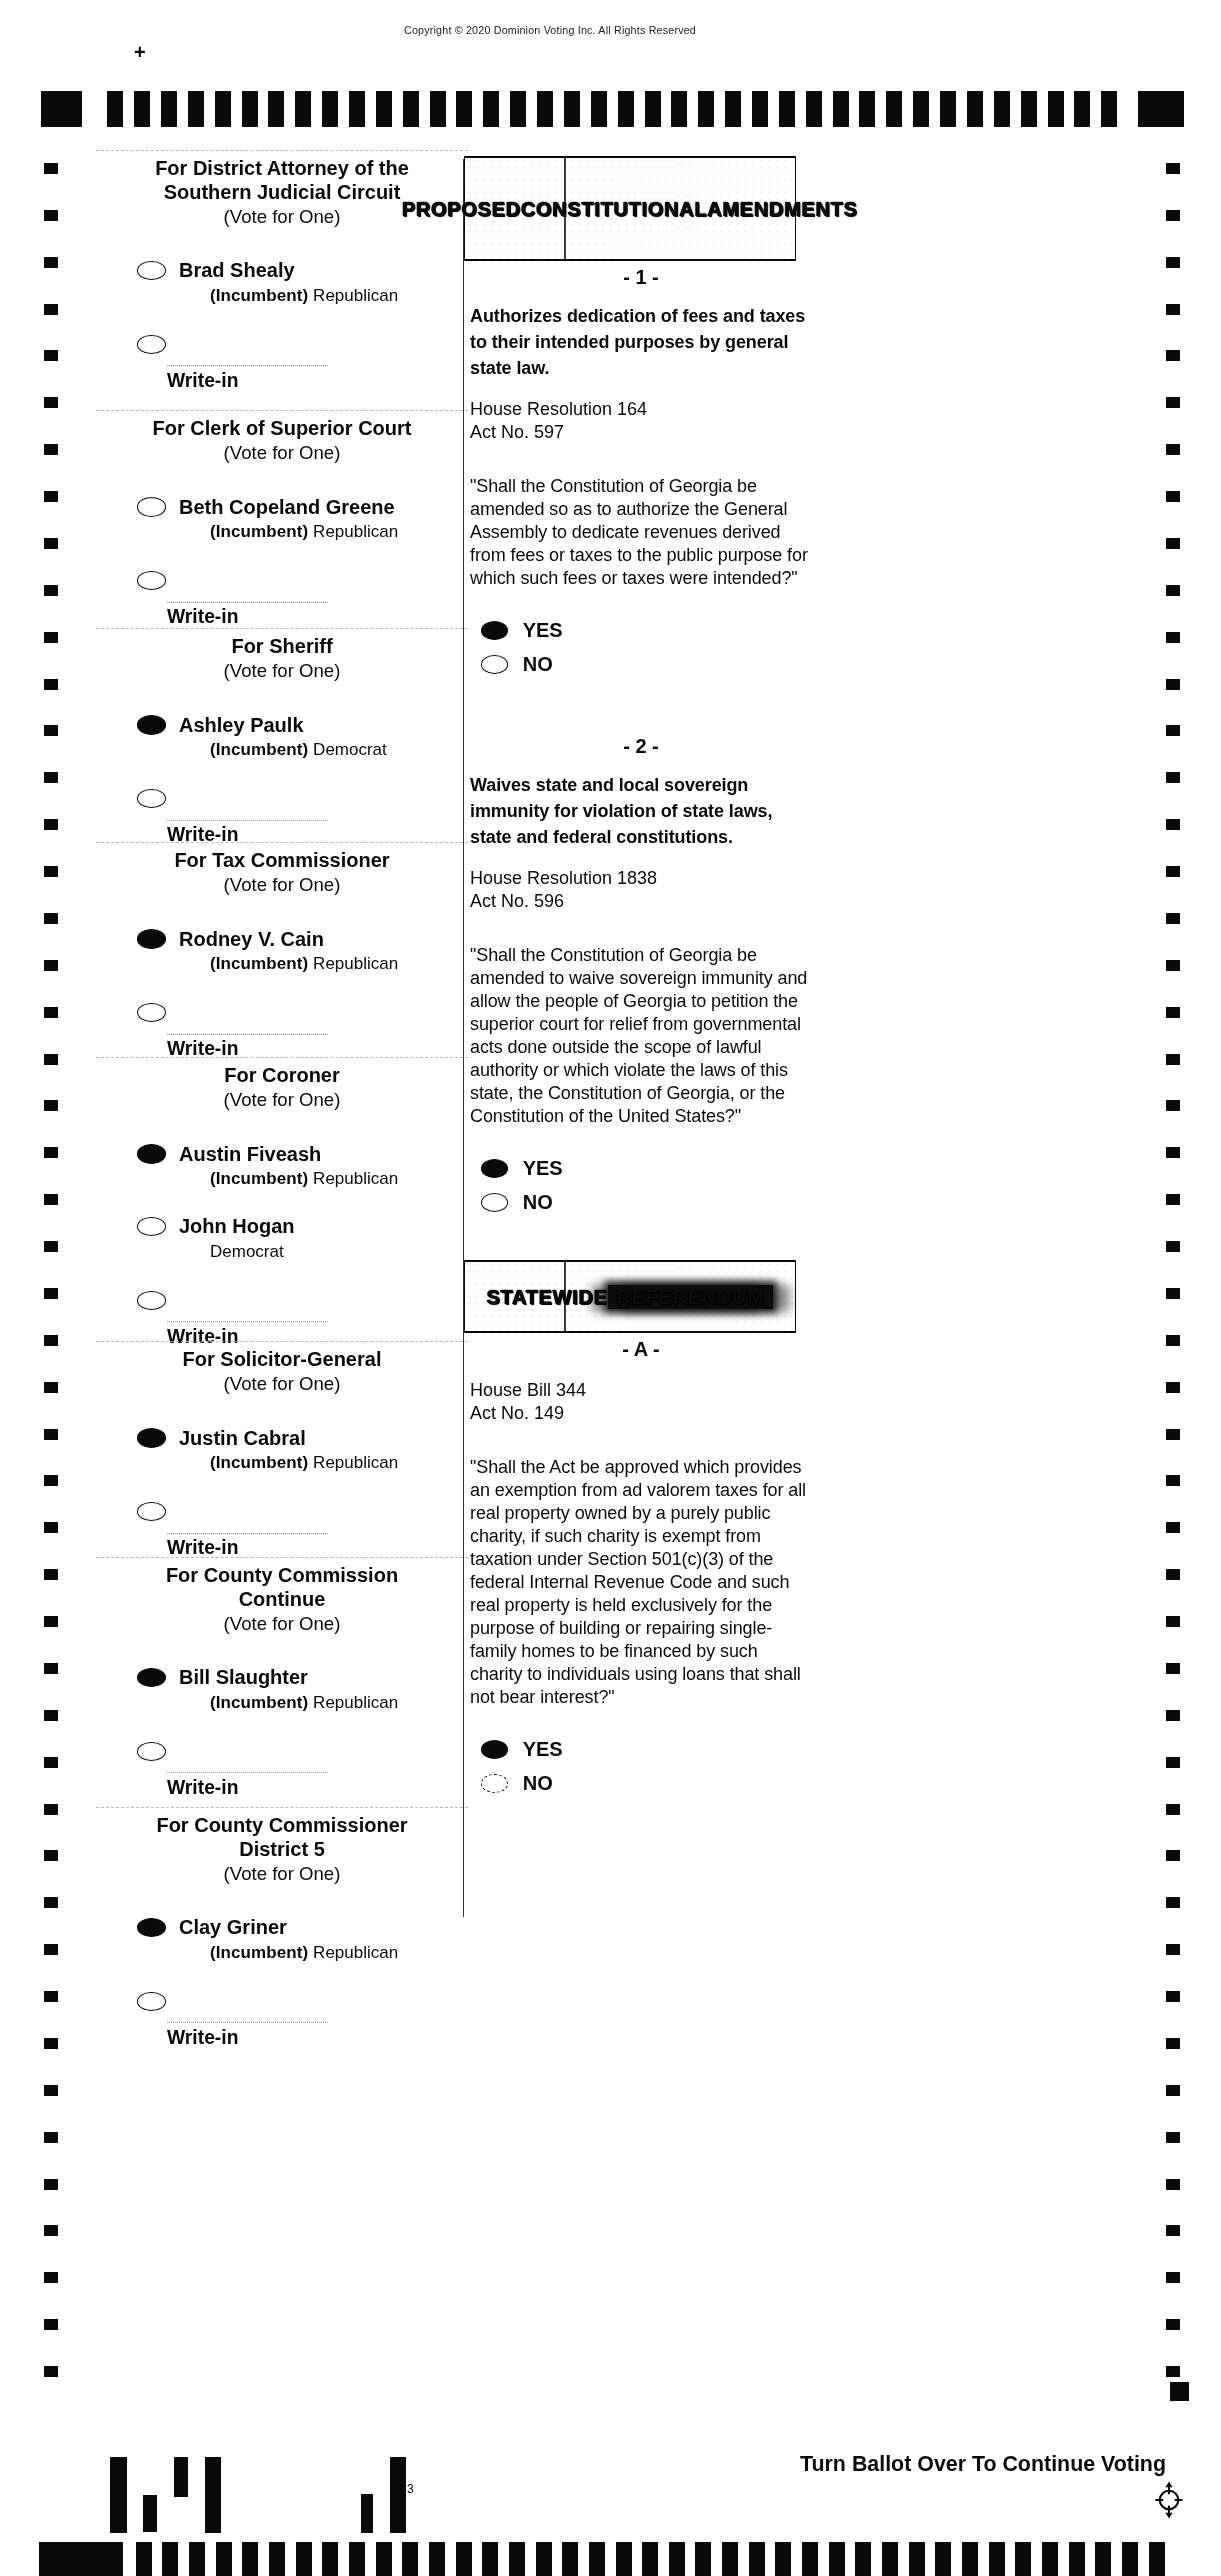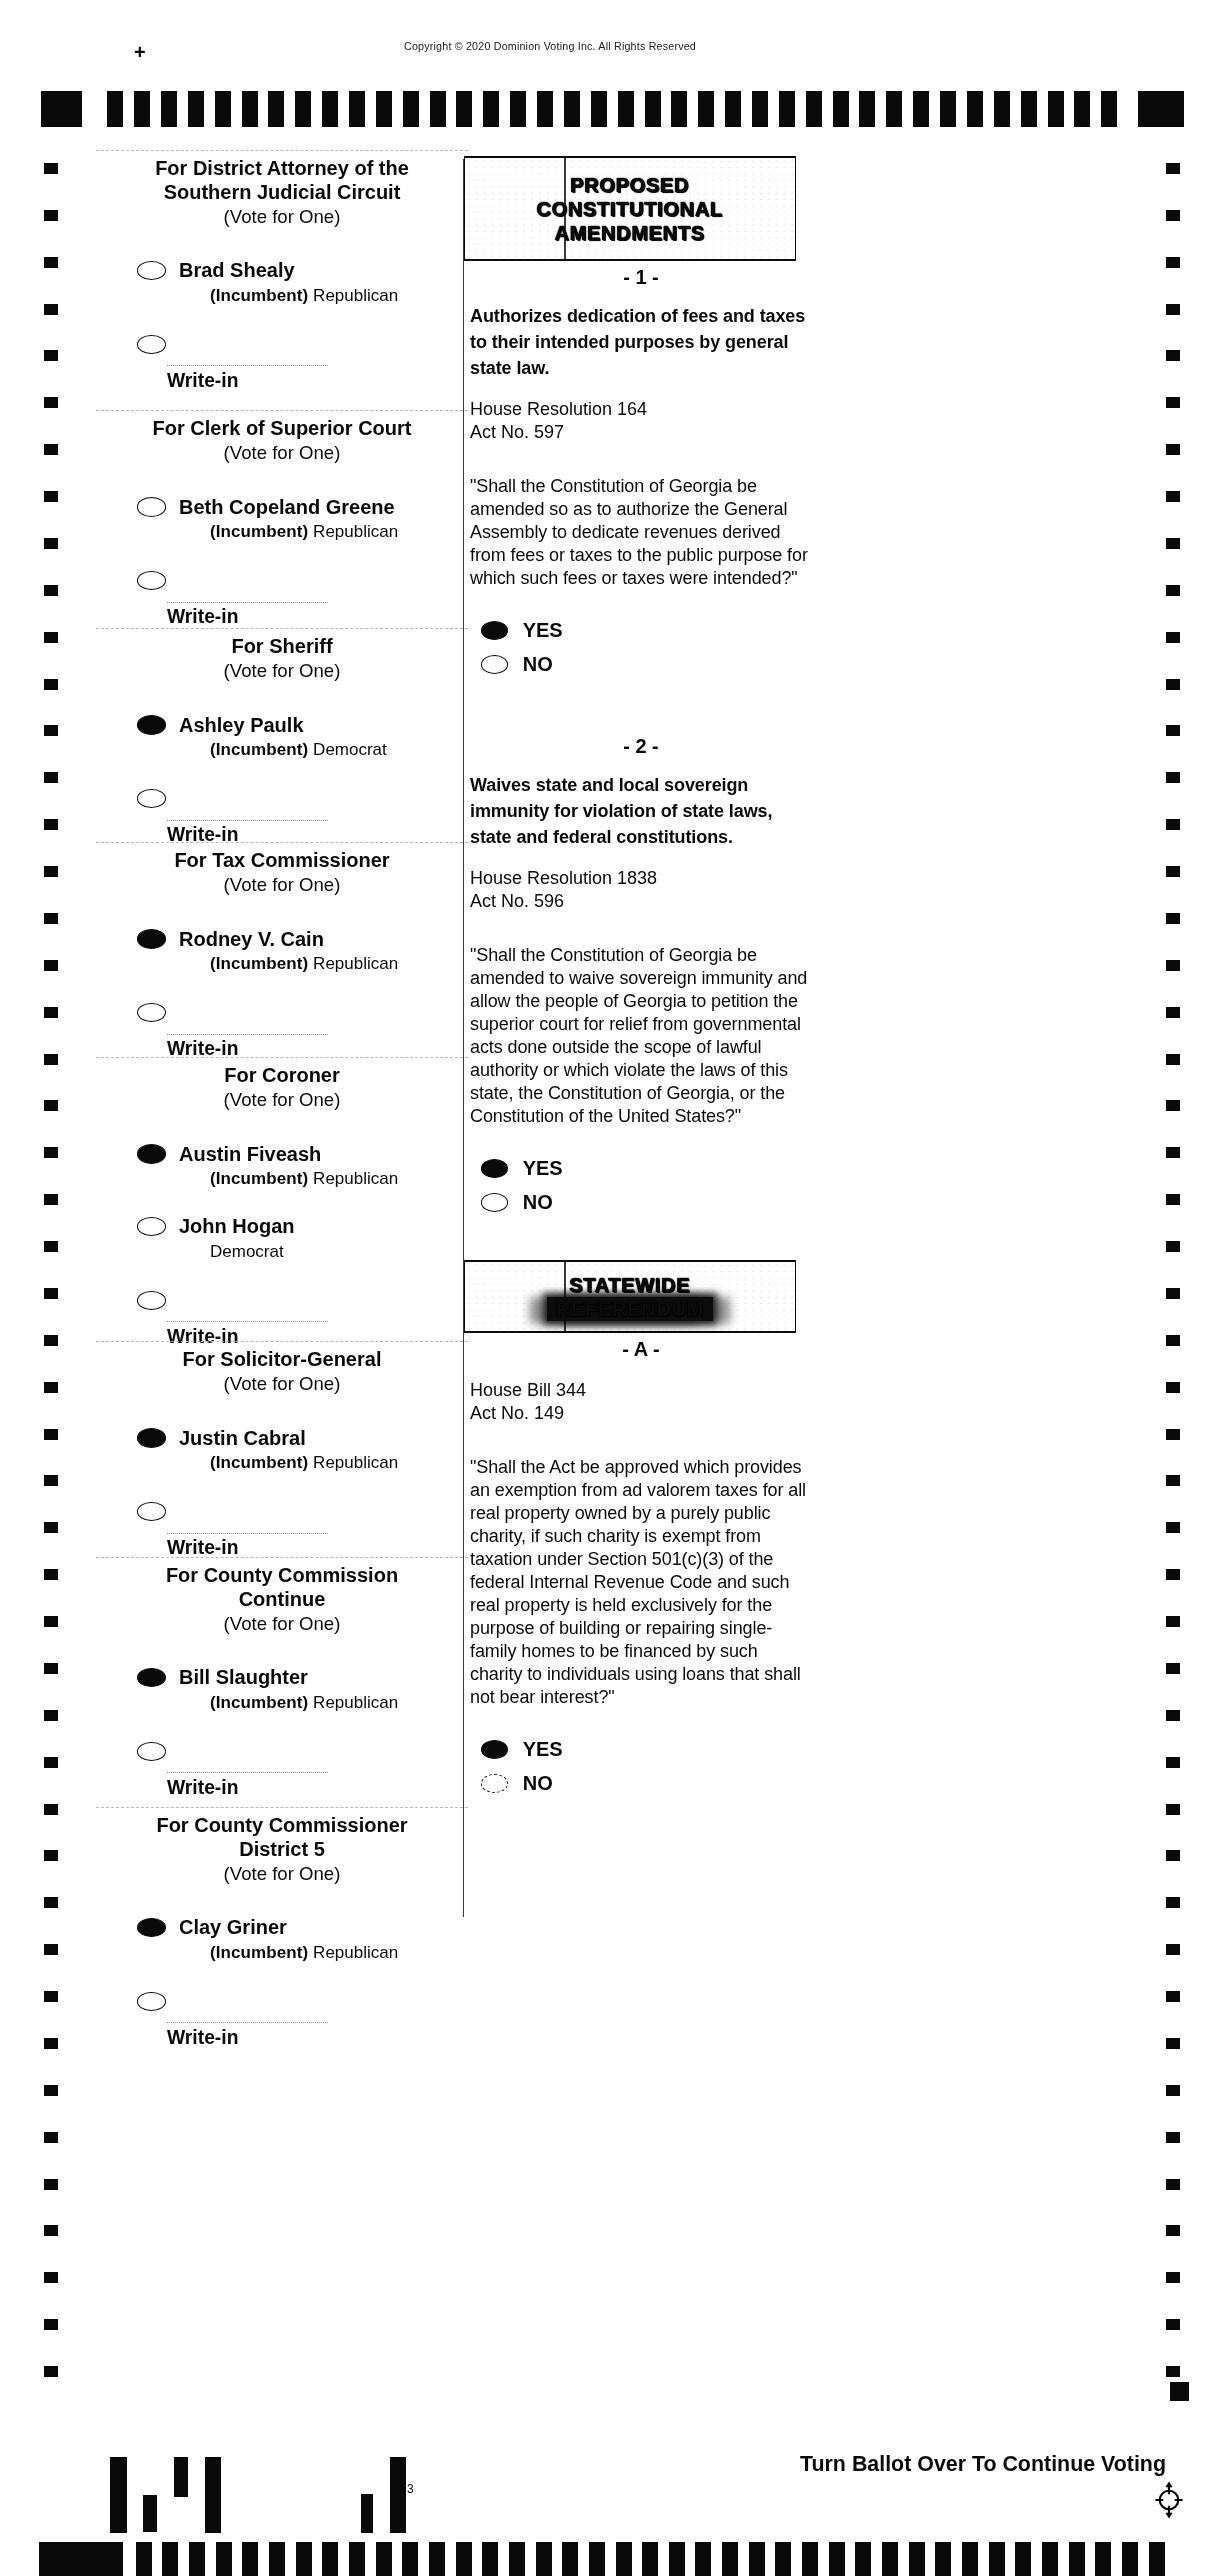--- a/index.html
+++ b/index.html
@@ -1,21 +1,21 @@
 <!DOCTYPE html>
 <html style="font-size:11.4px"><head>
 <meta charset="utf-8">
 <style>
   html,body{margin:0;padding:0;background:#9a9a9a;}
   .sheet{position:relative;width:1221px;height:2576px;background:#ffffff;
     font-family:"Liberation Sans", sans-serif;color:#0a0a0a;overflow:hidden;}
 
   
   .mark{position:absolute;background:#0a0a0a;}
-  .copyright{position:absolute;top:40px;left:314px;width:472px;text-align:center;
+  .copyright{position:absolute;top:24px;left:314px;width:472px;text-align:center;
     font-size:10.7px;letter-spacing:0.2px;color:#1a1a1a;}
   .plus-mark{position:absolute;left:134px;top:41px;font-size:20px;font-weight:bold;}
 
   
   .race{position:absolute;left:96px;width:372px;}
   .race-rule{border-top:1.4px dashed #b9b9b9;margin-bottom:6.4px;}
   .race-title{text-align:center;font-weight:bold;font-size:20px;line-height:23.6px;}
   .race-instr{text-align:center;font-size:18.6px;line-height:23.6px;}
   .cand{margin-top:31px;}
   .cand + .cand{margin-top:26px;}
@@ -30,21 +30,21 @@
   .writein-oval{margin:29px 0 0 41px;}
   .writein-wrap{margin-top:11.4px;padding-left:71px;}
   .writein-line{border-top:1.4px dotted #8d8d8d;width:161px;margin-bottom:3.6px;}
   .writein-text{font-weight:bold;font-size:19.3px;}
 
   
   .col-divider{position:absolute;left:463px;top:159px;width:1.4px;height:1758px;
     background:#141414;opacity:.85;}
   .mbox{position:absolute;left:464px;width:332px;border:2.1px solid #0a0a0a;
     border-left-width:1.4px;border-right-width:1.4px;box-sizing:border-box;
-    display:flex;flex-direction:column;justify-content:center;align-items:center;
+    display:flex;justify-content:center;align-items:center;
     background-image:radial-gradient(rgba(0,0,0,0.10) 0.7px, transparent 1.1px);
     background-size:7.9px 6.4px;}
   .mbox-line{font-weight:bold;font-size:20px;line-height:24px;letter-spacing:0.7px;}
   .smudge{text-shadow:0 0 1.4px #000,0.7px 0.7px 0.7px #000,-0.7px 0 0.7px #000;}
   .blob{background:#0c0c0c;color:#0c0c0c;padding:0 8.6px;
     box-shadow:0 0 7.1px 3.6px rgba(12,12,12,.85),15.7px 1.4px 10px 1.4px rgba(12,12,12,.45),
       -15.7px 1.4px 10px 1.4px rgba(12,12,12,.45);}
   .box-artifact{position:absolute;left:99px;top:0;bottom:0;width:2.1px;background:#0a0a0a;opacity:.8;}
   .measure{position:absolute;left:470px;width:342px;}
   .m-label{text-align:center;font-weight:bold;font-size:20px;line-height:23.6px;}

